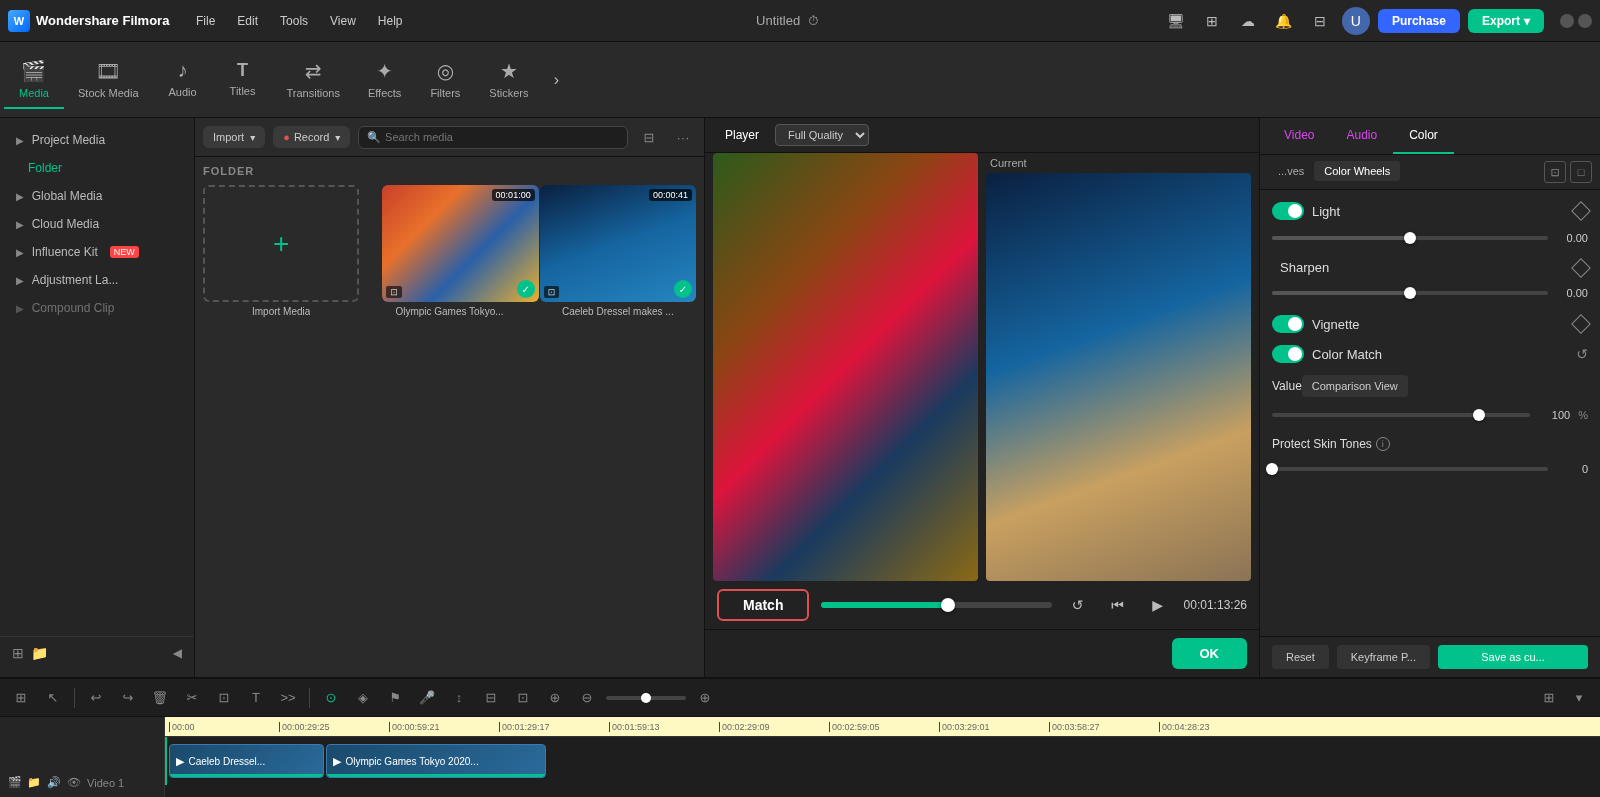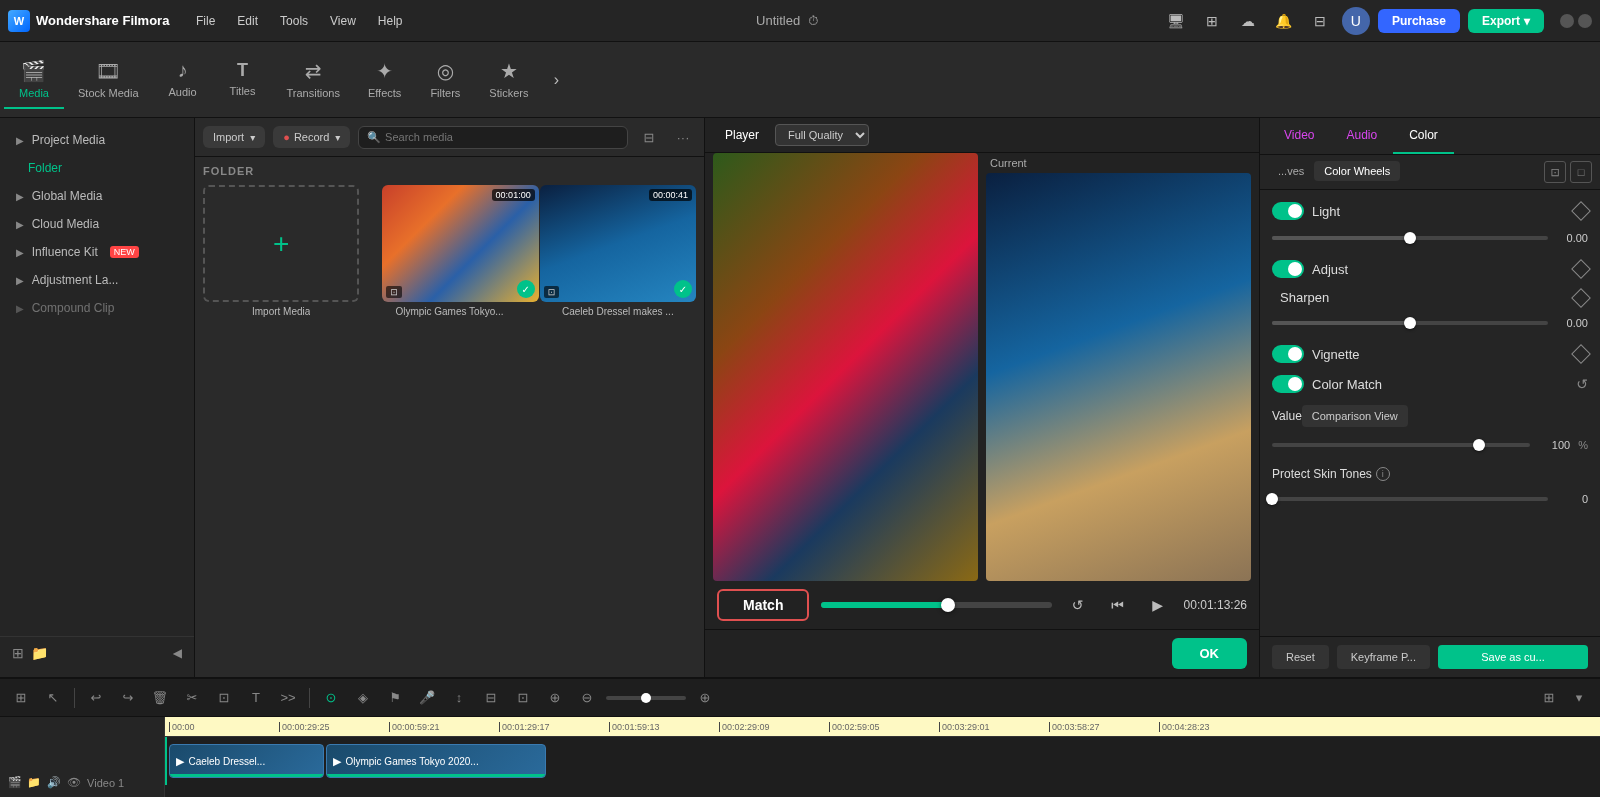--- a/index.html
+++ b/index.html
@@ -371,25 +371,20 @@
       <div class="slider-row">
         <div class="slider-container">
           <div class="prop-slider">
             <div class="s-track" style="width:50%;"></div>
             <div class="s-thumb"></div>
           </div>
           <span class="prop-val">0.00</span>
         </div>
       </div>
 
-      <div class="section-row">
-        <div class="section-toggle"></div>
-        <span class="section-name">Adjust</span>
-        <div class="section-diamond"></div>
-      </div>
 
       <div class="section-row">
         <span class="section-name">Sharpen</span>
         <div class="section-diamond"></div>
       </div>
       <div class="slider-row">
         <div class="slider-container">
           <div class="prop-slider">
             <div class="s-track" style="width:50%;"></div>
             <div class="s-thumb"></div>

